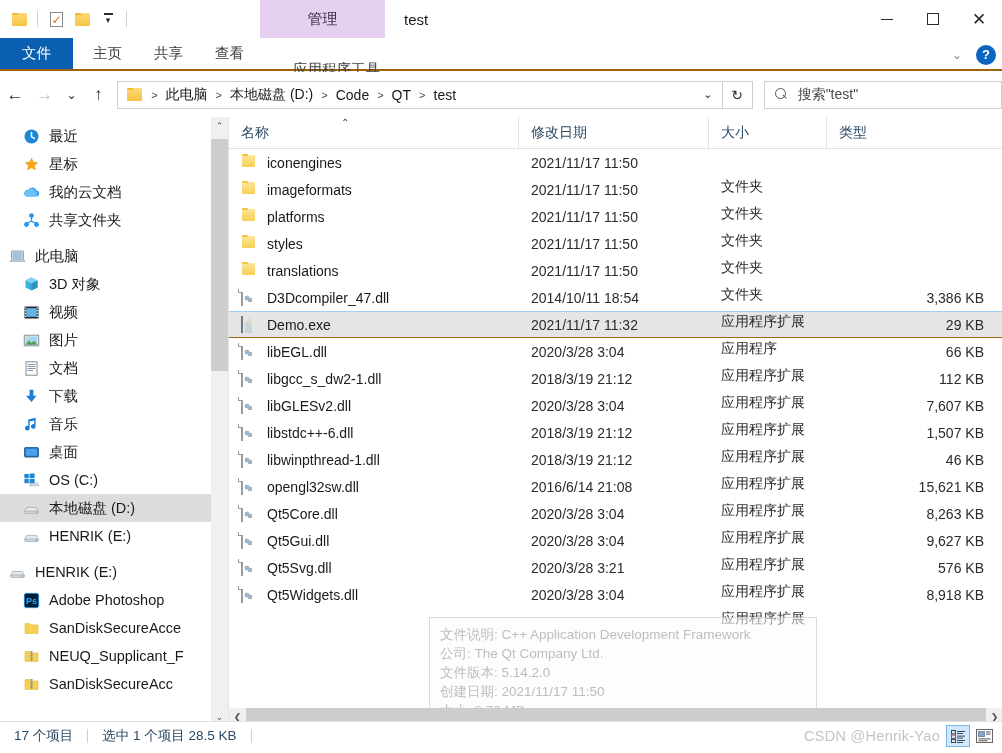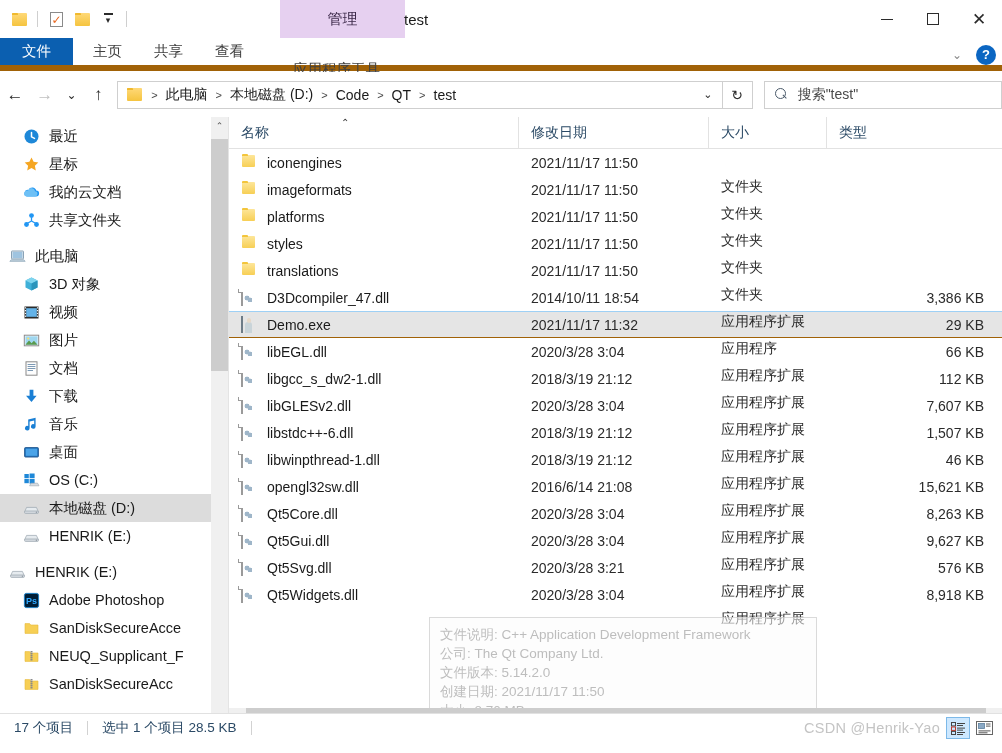--- a/index.html
+++ b/index.html
@@ -56,21 +56,21 @@
   }
   .qat-caret {
     font-size: 9px; color: #2b2b2b; line-height: 9px;
   }
   .qat-caret-bar {
     width: 9px; height: 2px; background: #2b2b2b; margin-bottom: 1px;
   }
 
   
   .ctx-tab-header {
-    position: absolute; left: 280px; top: 0;
+    position: absolute; left: 260px; top: 0;
     width: 125px; height: 38px;
     background: #e6d0f0;
     display: flex; align-items: center; justify-content: center;
     font-size: 15px; color: #3d2a4a; font-family: Liberation Serif, serif;
   }
   .win-title {
     position: absolute; left: 404px; top: 0;
     height: 38px; display: flex; align-items: center;
     font-size: 15px; color: #1a1a1a;
   }
@@ -85,21 +85,21 @@
   }
   .wc-min { width: 12px; height: 1px; background: #2b2b2b; }
   .wc-max { width: 12px; height: 12px; border: 1px solid #2b2b2b; }
   .wc-close { font-size: 17px; line-height: 17px; font-weight: 300; }
 
   
   .ribbon {
     position: absolute; top: 38px; left: 0;
     width: 1002px; height: 33px;
     background: #ffffff;
-    border-bottom: 6px solid #a16207;
+    border-bottom: 2px solid #a16207;
     display: flex; align-items: stretch;
   }
   .tab {
     display: flex; align-items: center; justify-content: center;
     padding: 0 16px;
     font-size: 14.5px; color: #404040;
     cursor: default;
   }
   .tab.file {
     background: #0b5fb0; color: #ffffff;
@@ -358,21 +358,21 @@
   }
   .hb-arrow.l { left: 0; }
   .hb-arrow.r { right: 0; }
   .hb-thumb {
     position: absolute; top: 0; left: 17px;
     width: 740px; height: 17px; background: #cdcdcd;
   }
 
   
   .statusbar {
-    position: absolute; left: 0; bottom: 12px;
+    position: absolute; left: 0; bottom: 4px;
     width: 1002px; height: 28px;
     background: #ffffff;
     border-top: 1px solid #e1e1e1;
     display: flex; align-items: center;
   }
   .st-text {
     font-size: 13.5px; color: #2b4a66;
     padding: 0 14px;
   }
   .st-sep { width: 1px; height: 14px; background: #d2d2d2; }

